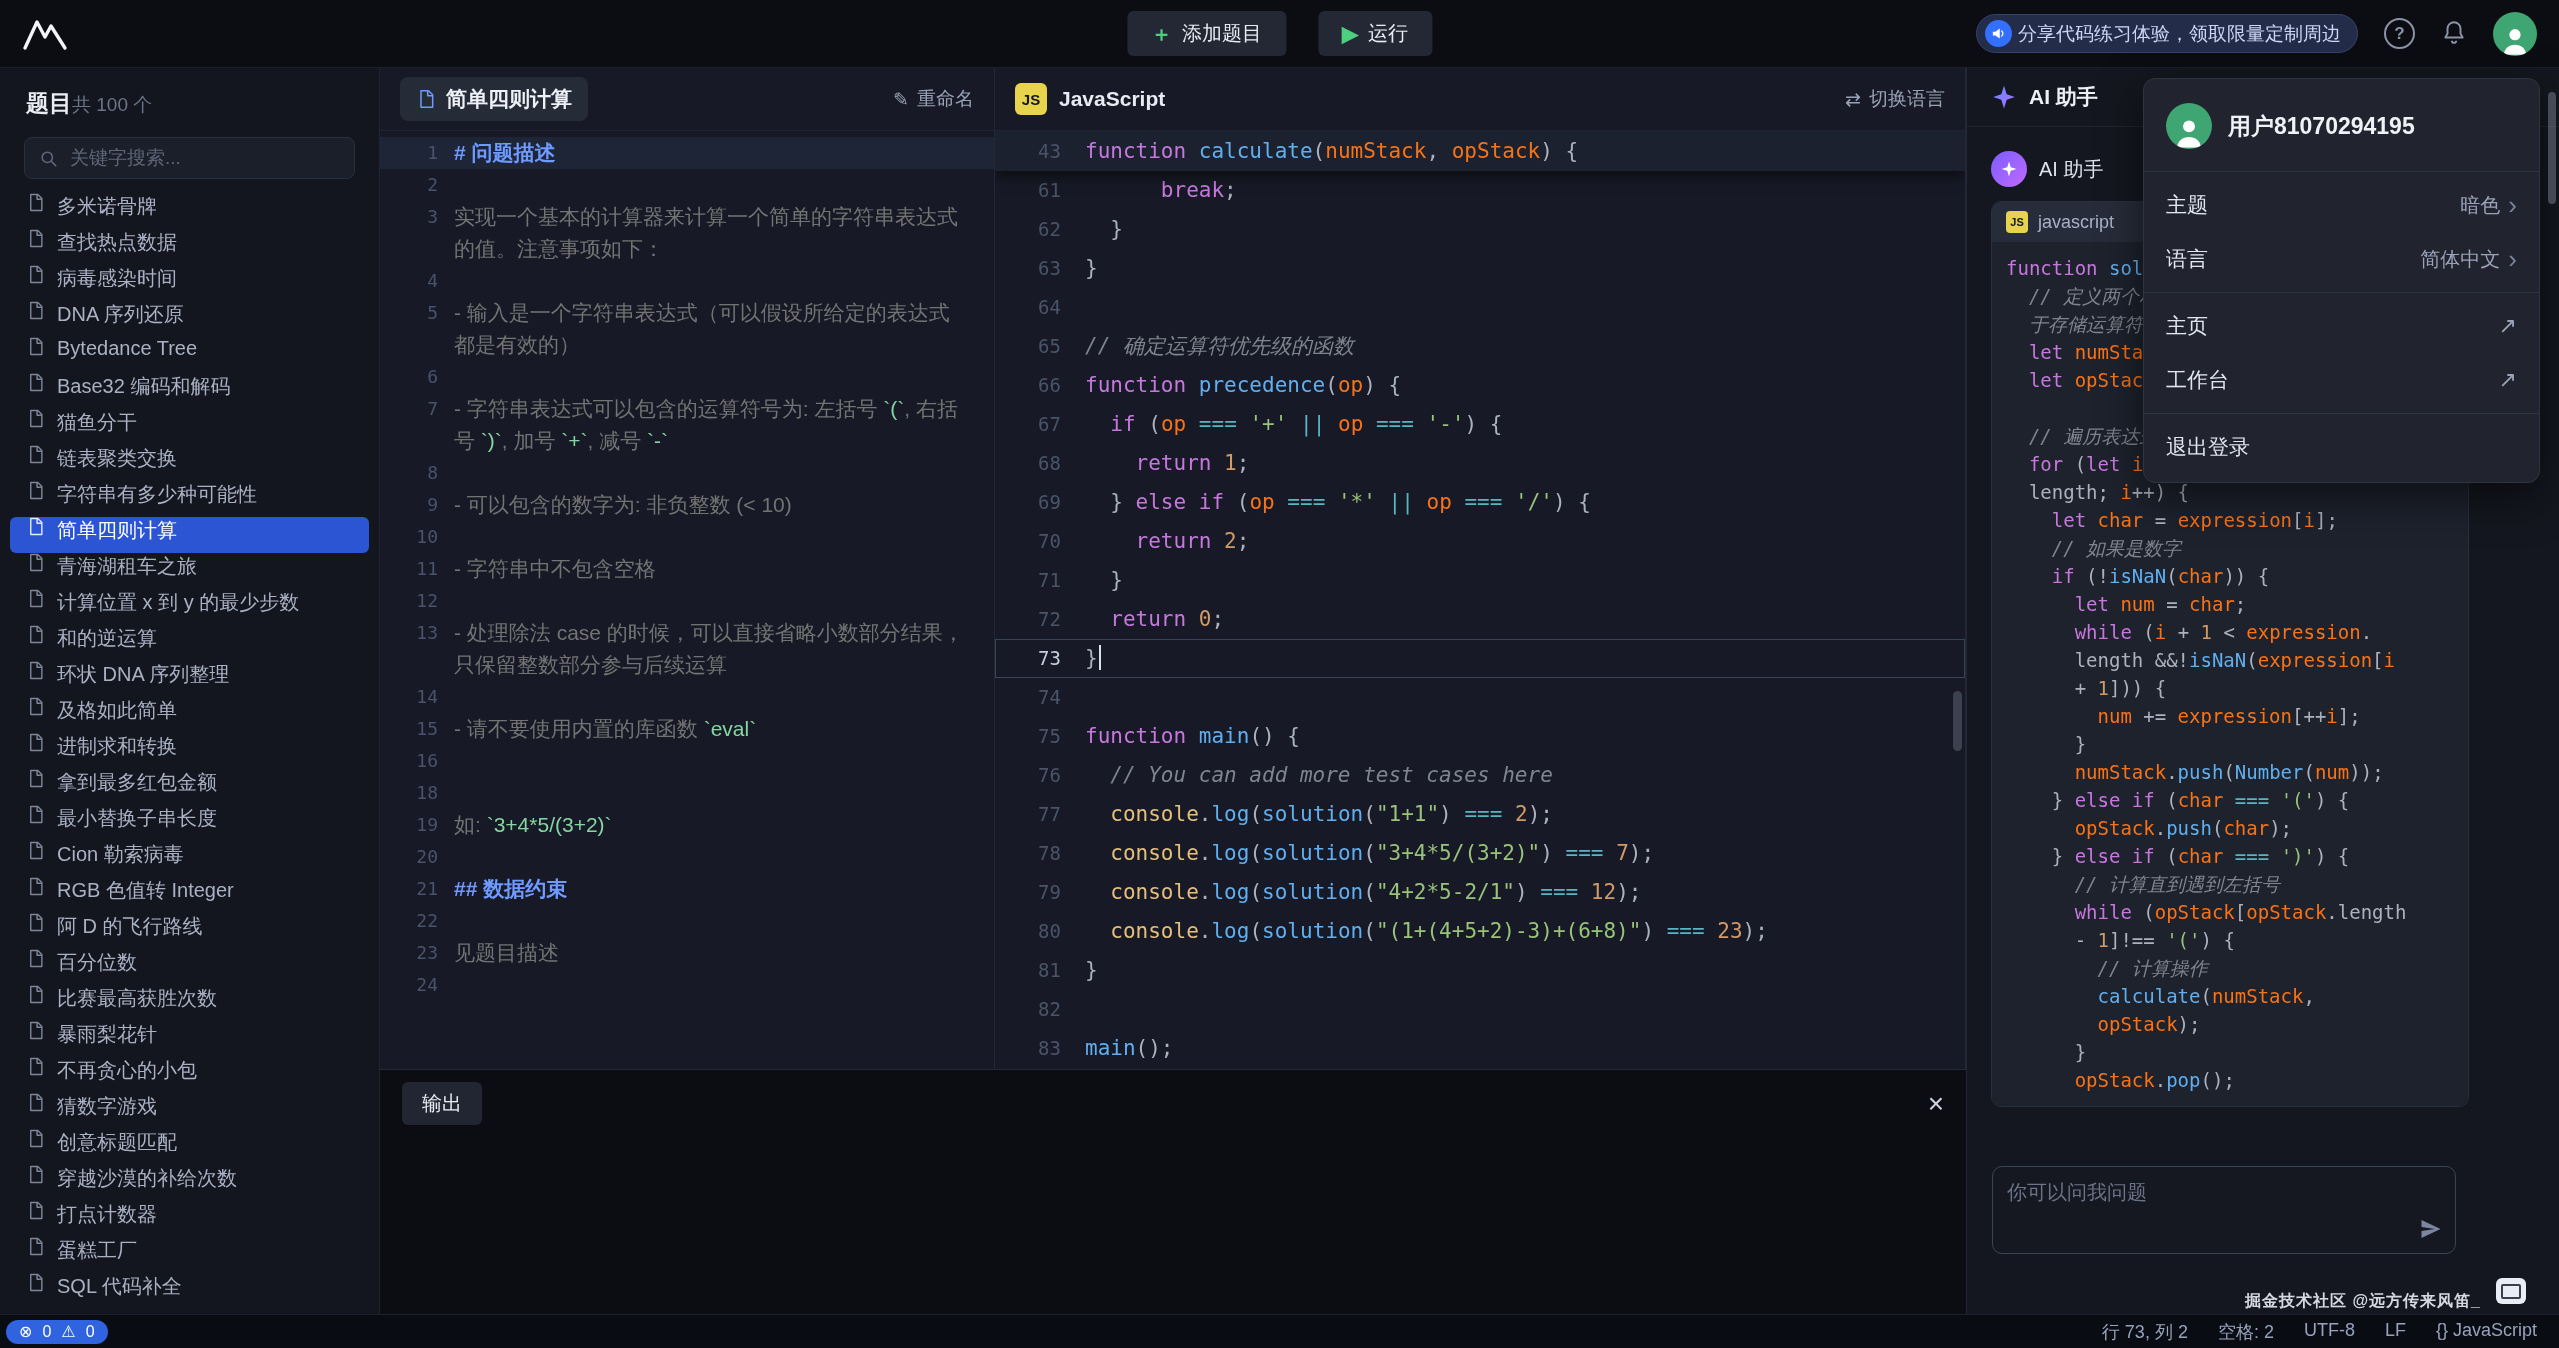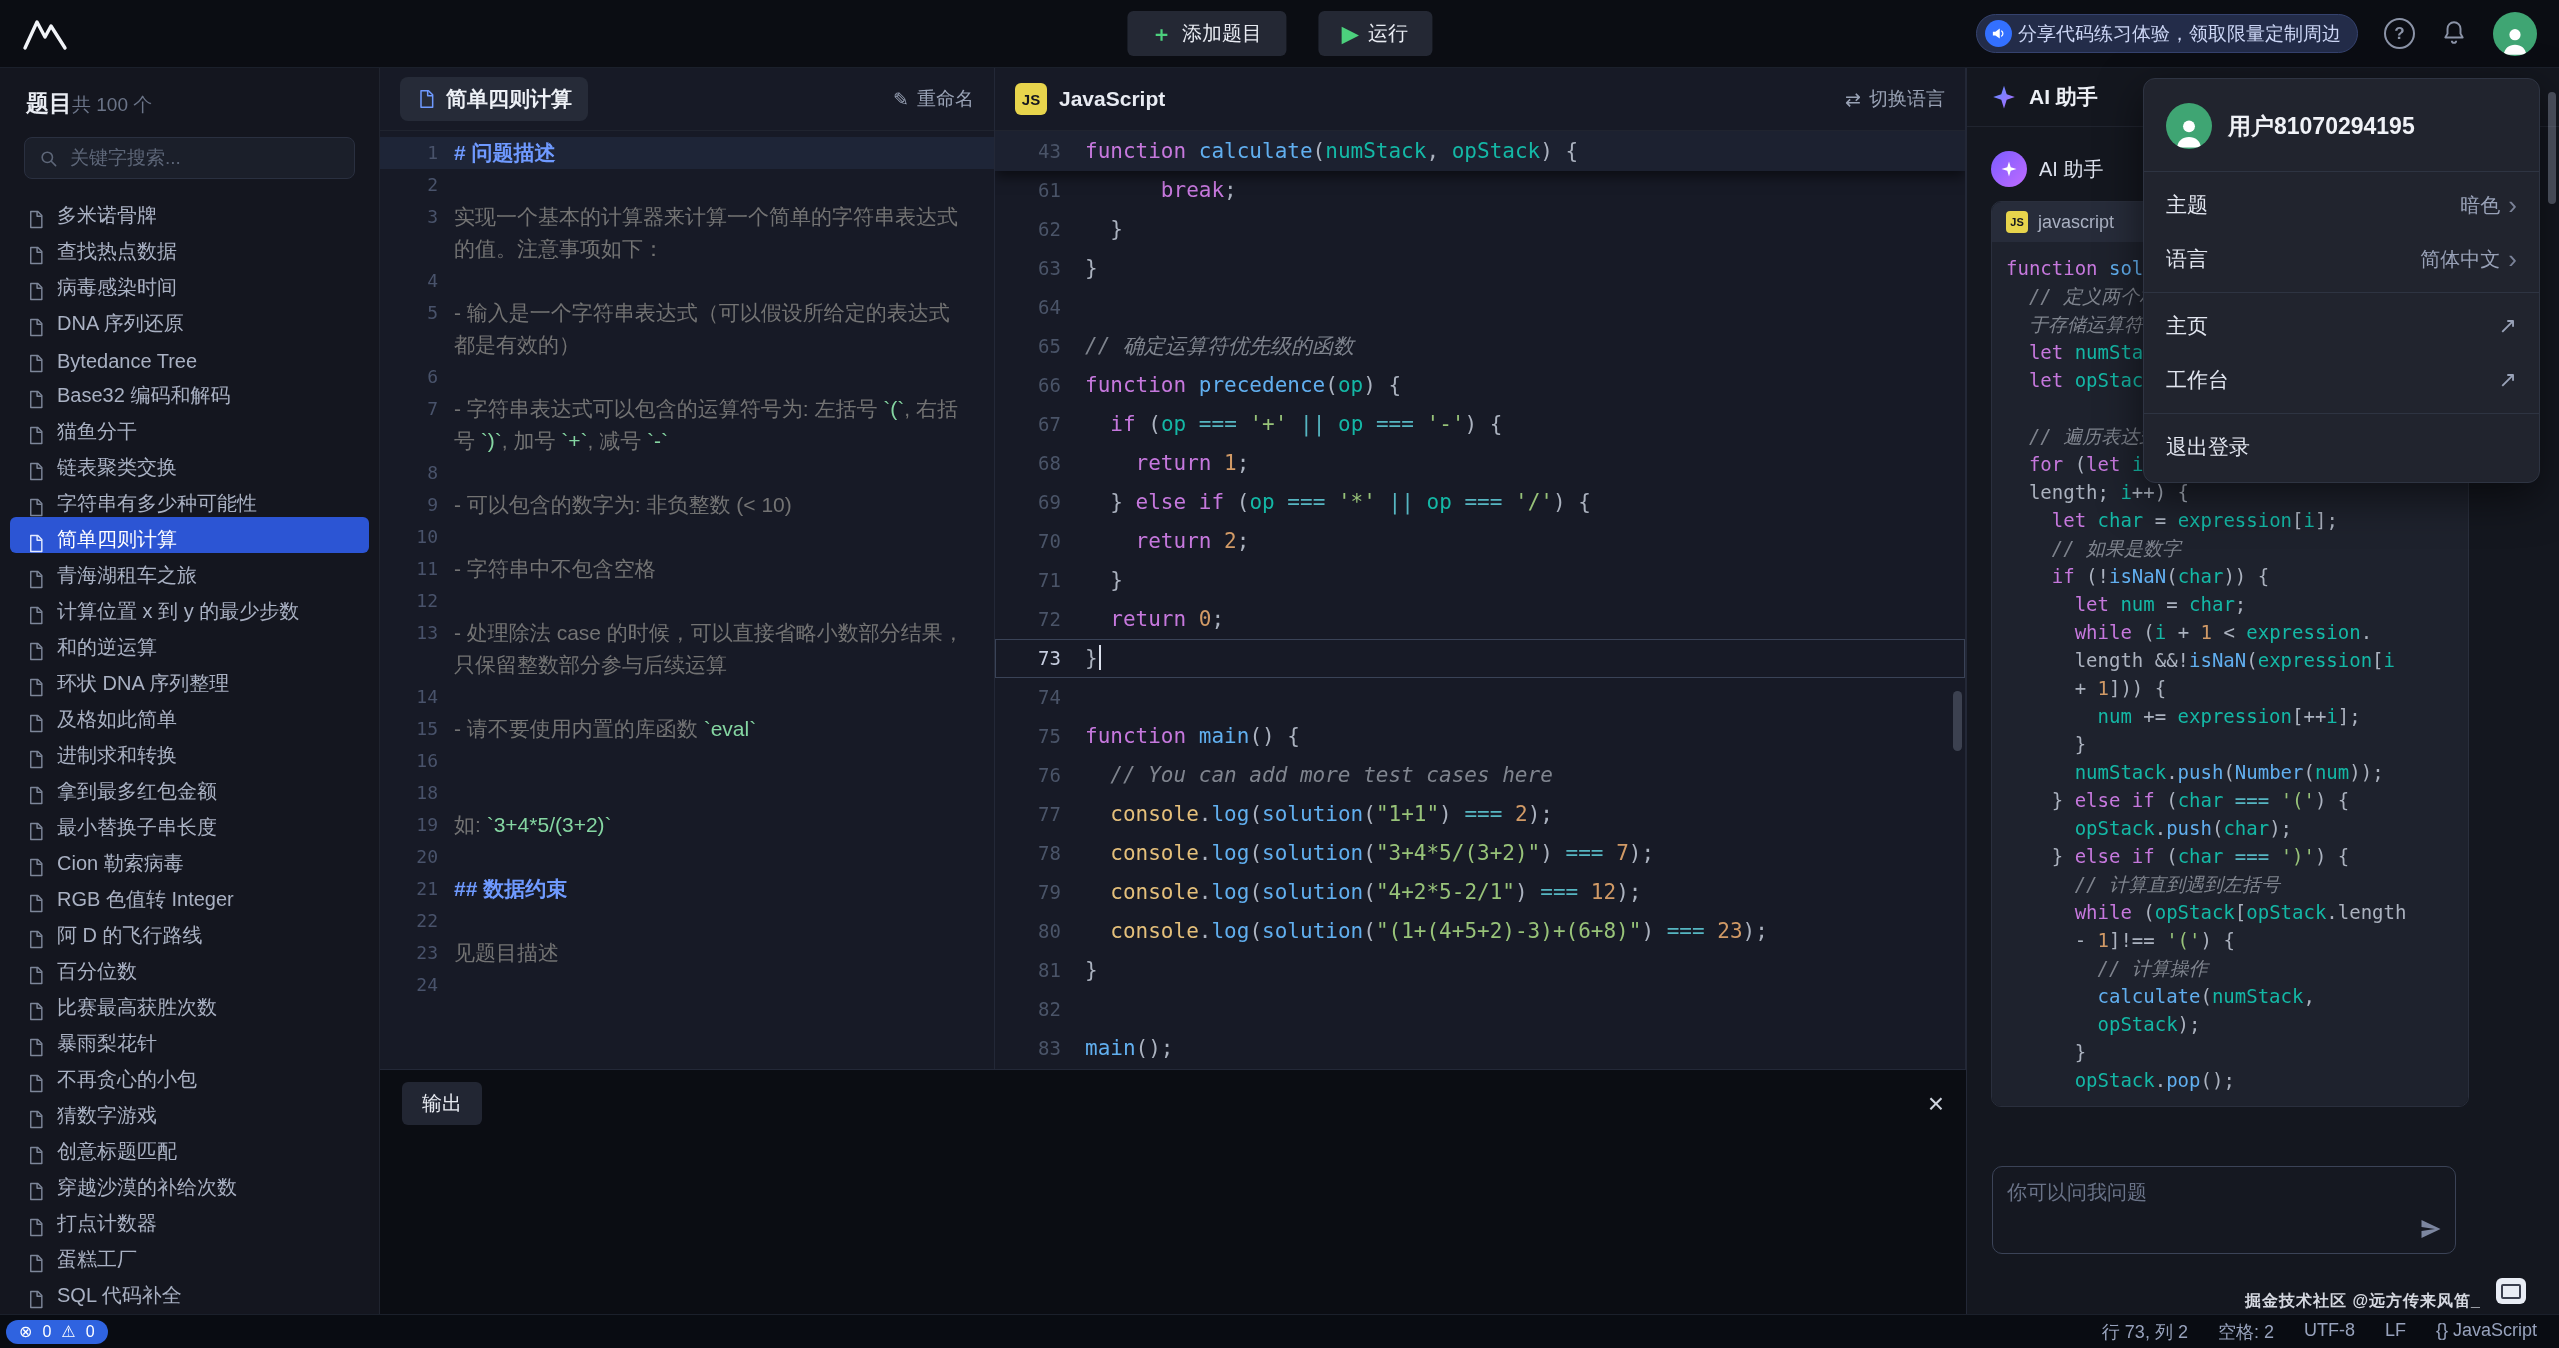--- a/index.html
+++ b/index.html
@@ -28,21 +28,21 @@
            border-right:1px solid #20242f;box-sizing:border-box;display:flex;flex-direction:column;padding-top:20px;overflow:hidden;}
   .side-head{display:flex;justify-content:flex-start;align-items:baseline;padding:0 26px;}
   .side-title{font-size:23px;font-weight:700;color:#e9ecf3;}
   .side-count{font-size:19px;color:#6b7488;}
   .search{margin:18px 24px 4px;display:flex;align-items:center;gap:10px;background:#1b1f2a;
           border:1px solid #2a3040;border-radius:8px;padding:8px 14px;}
   .search svg{flex:none;}
   .search input{background:transparent;border:none;outline:none;color:#cfd5e4;font-size:19px;width:100%;}
   .search input::placeholder{color:#5d6678;}
   .side-list{flex:1;overflow:hidden;padding:10px 10px 0;}
-  .side-item{display:flex;align-items:flex-end;gap:12px;height:36px;padding:0 16px;border-radius:6px;
+  .side-item{display:flex;align-items:flex-start;gap:12px;height:36px;padding:0 16px;border-radius:6px;
              color:#a9b1c3;font-size:20px;white-space:nowrap;overflow:hidden;cursor:pointer;}
   .side-item.selected{background:#2c55d4;color:#fff;}
   .doc-svg{width:19px;height:19px;flex:none;color:#7d8699;}
   .side-item.selected .doc-svg{color:#e4ebff;}
   .side-label{overflow:hidden;text-overflow:ellipsis;}
 
   
   .problem{position:absolute;top:68px;left:380px;width:615px;bottom:279px;background:#171a26;
            border-right:1px solid #232837;box-sizing:border-box;display:flex;flex-direction:column;overflow:hidden;}
   .panel-head{height:62px;flex:none;display:flex;align-items:center;justify-content:space-between;
@@ -74,21 +74,21 @@
   .e-row{display:flex;height:39px;line-height:39px;white-space:pre;}
   .e-num{width:66px;flex:none;text-align:right;padding-right:24px;color:#4a5468;font-size:19px;}
   .e-code{flex:1;}
   .e-row.cur{box-shadow:inset 0 0 0 1px #3a4357;}
   .e-row.cur .e-num{color:#c6cddf;}
   .caret{display:inline-block;width:2px;height:25px;background:#dbe0ec;vertical-align:-5px;margin-left:1px;}
   .ed-scroll{position:absolute;right:3px;top:560px;width:9px;height:60px;background:rgba(130,140,160,.35);border-radius:5px;z-index:3;}
 
   .tok-kw{color:#c678dd;}
   .tok-fn{color:#61afef;}
-  .tok-var{color:#14b8a6;}
+  .tok-var{color:#f97316;}
   .tok-str{color:#98c379;}
   .tok-num{color:#d19a66;}
   .tok-cm{color:#7f848e;font-style:italic;}
   .tok-op{color:#56b6c2;}
   .tok-obj{color:#e5c07b;}
   .tok-pn{color:#abb2bf;}
 
   
   .output{position:absolute;left:380px;right:593px;bottom:34px;height:245px;background:#0b0d13;
           border-top:1px solid #232837;box-sizing:border-box;display:flex;flex-direction:column;}

